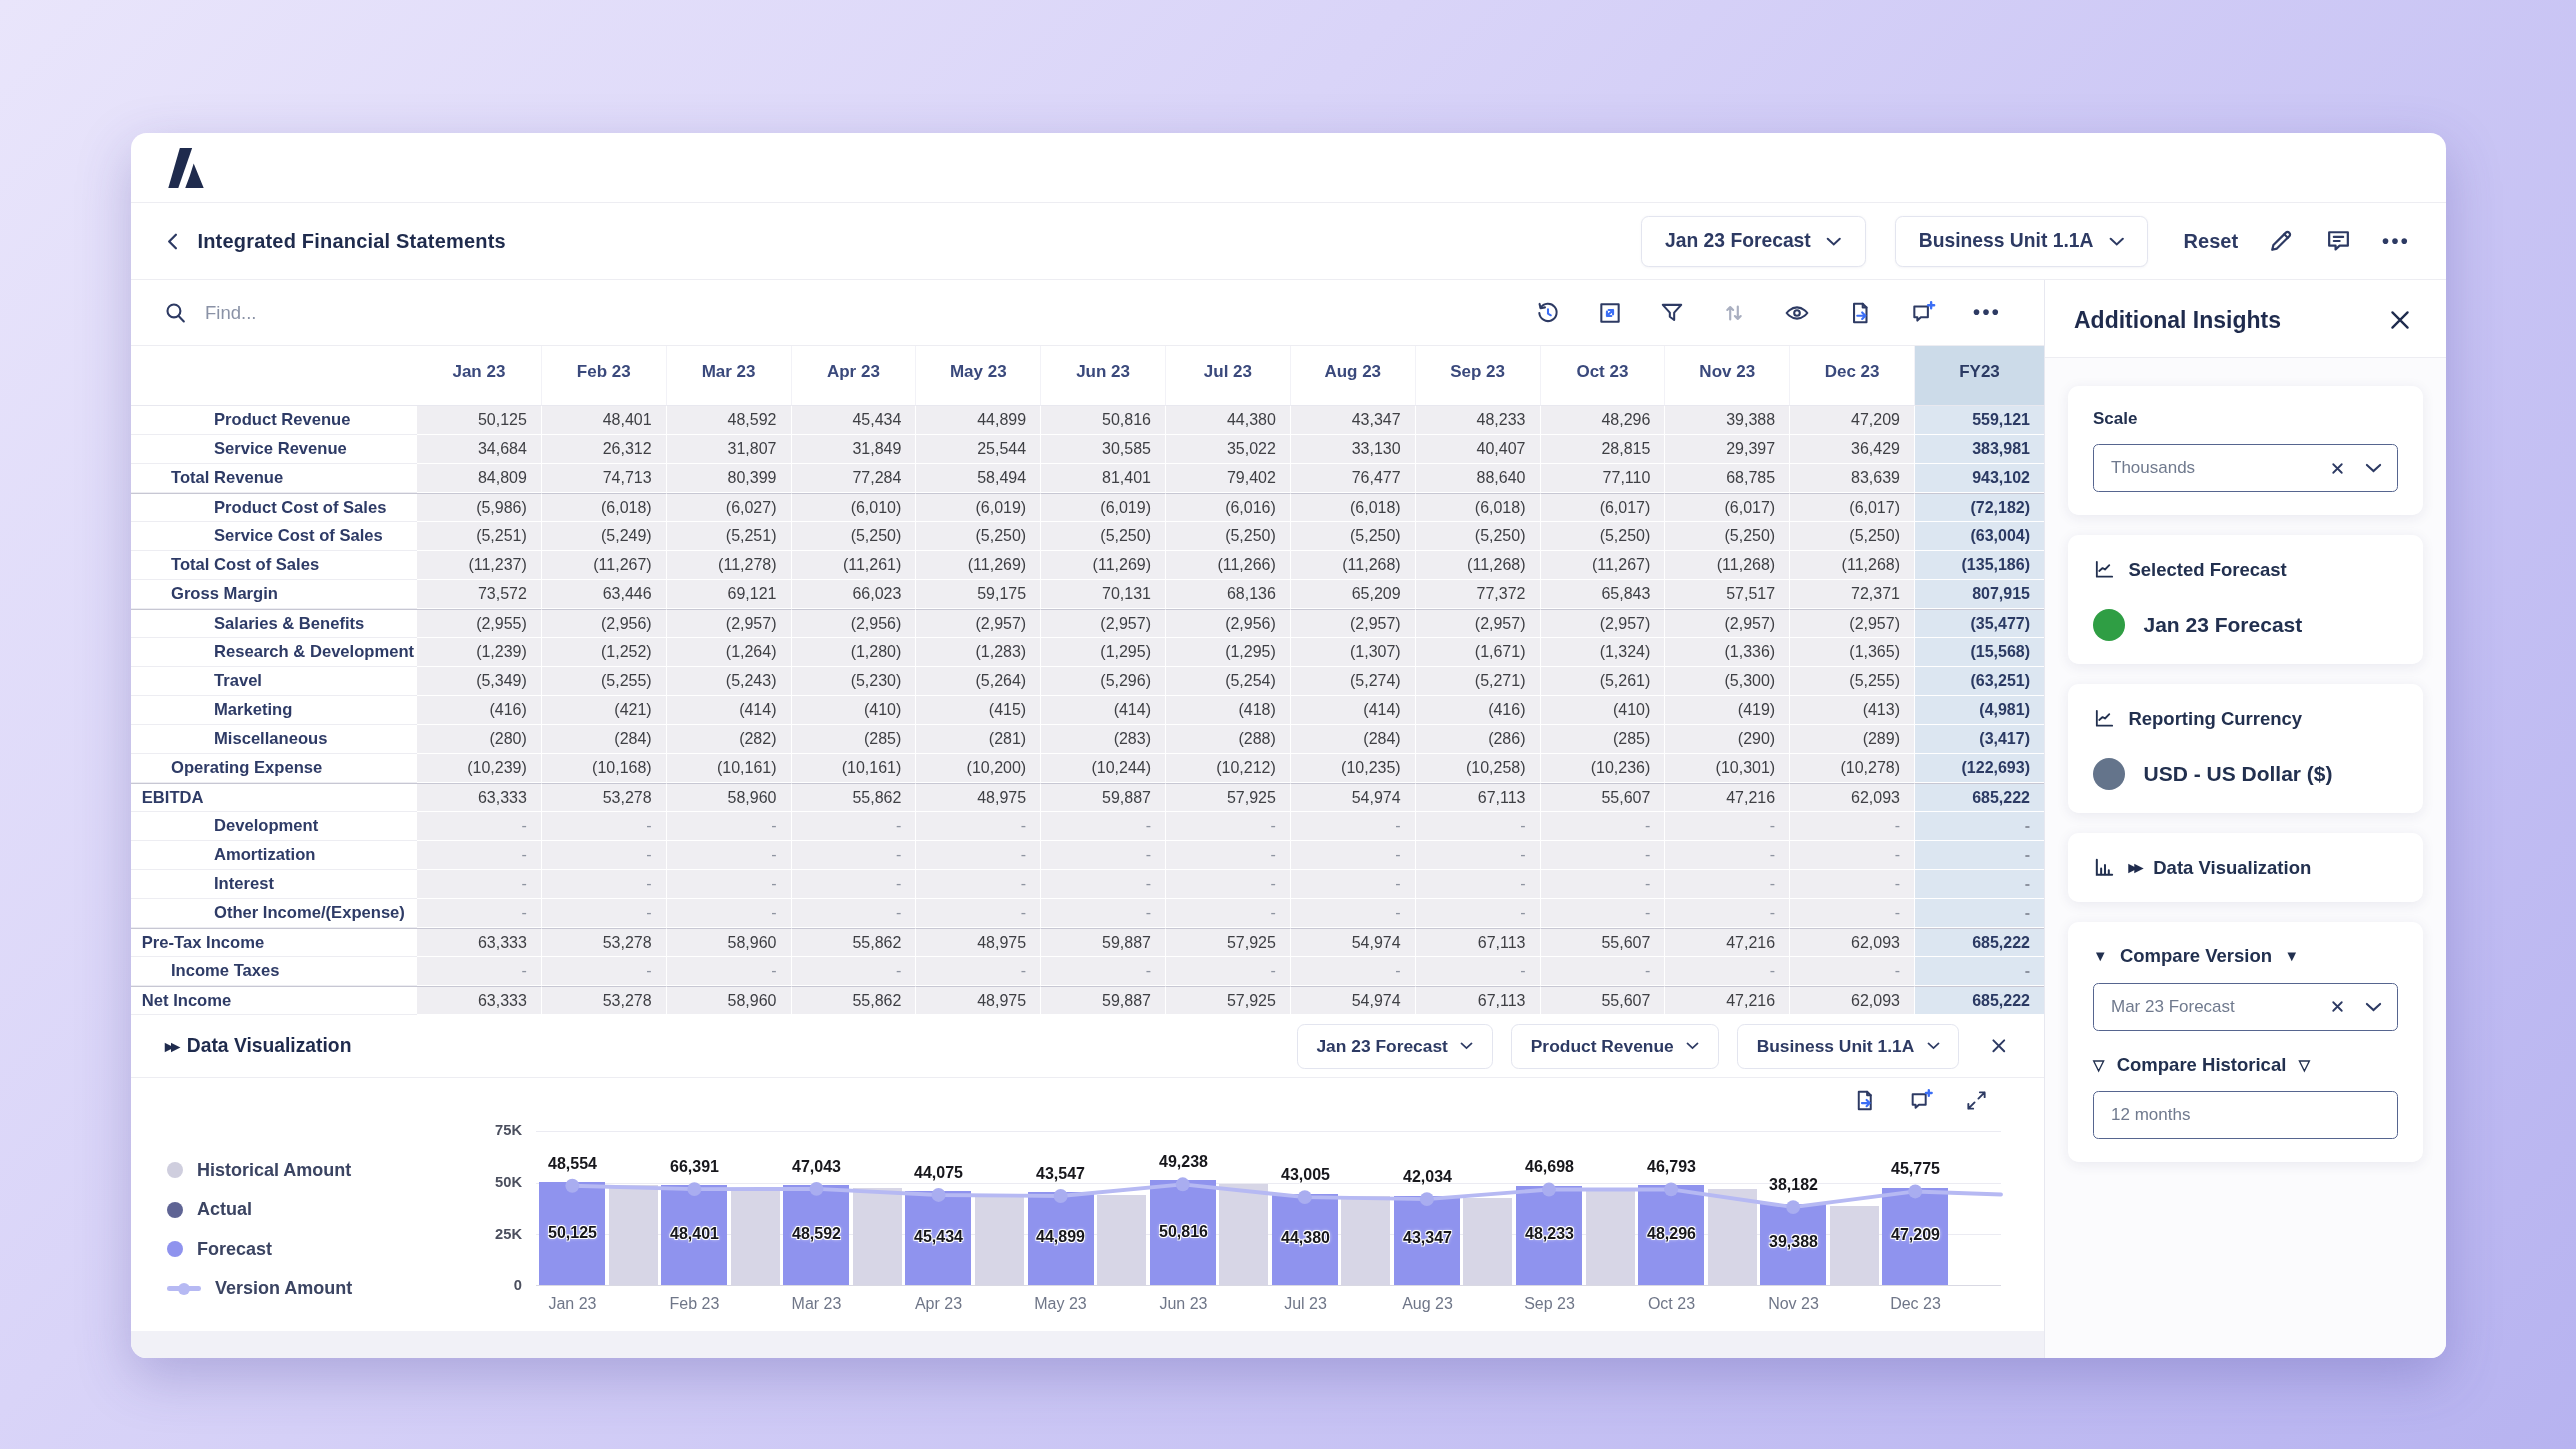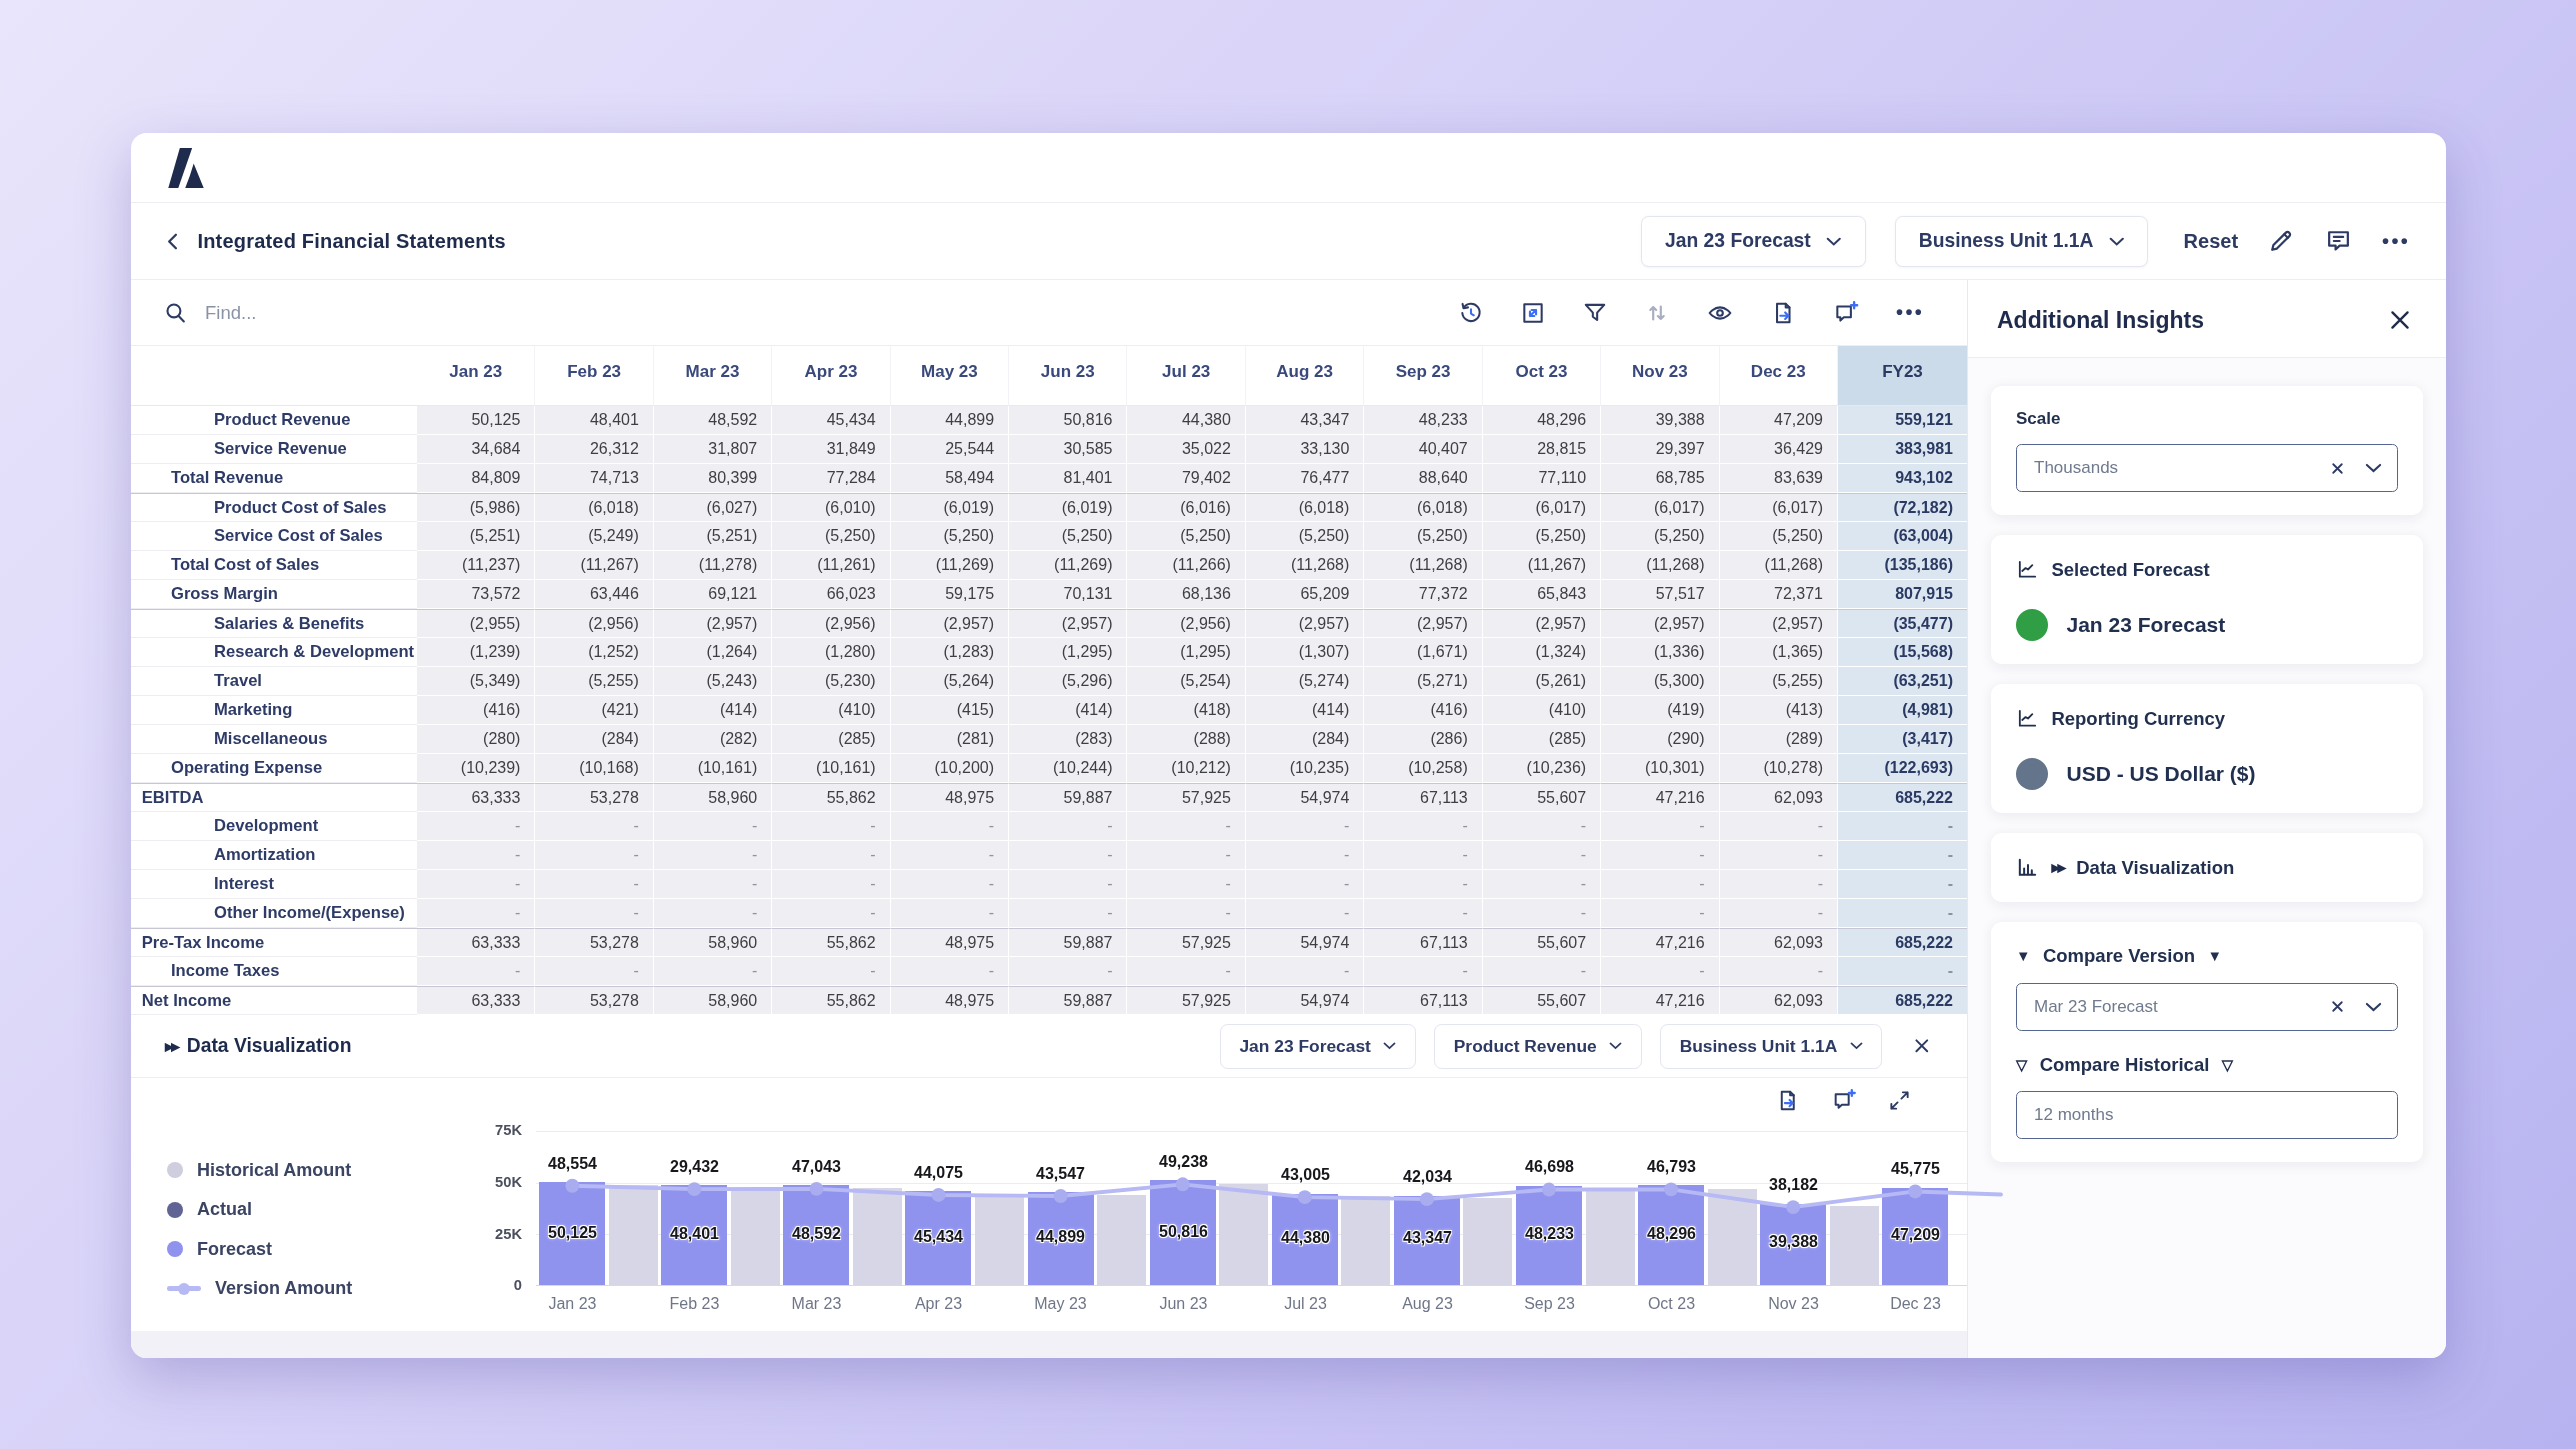--- a/index.html
+++ b/index.html
@@ -78,21 +78,21 @@
   .inlab { position:absolute; text-align:center; font-size:16px; font-weight:700; color:#17171c; z-index:4;
            text-shadow:-0.8px -0.8px 0 #fff,0.8px -0.8px 0 #fff,-0.8px 0.8px 0 #fff,0.8px 0.8px 0 #fff,0 0 3.9px #fff; }
   .toplab { position:absolute; text-align:center; font-size:16px; font-weight:700; color:#17171c; z-index:5;
             text-shadow:-0.8px -0.8px 0 #fff,0.8px -0.8px 0 #fff,-0.8px 0.8px 0 #fff,0.8px 0.8px 0 #fff; }
   .xlab { position:absolute; top:164px; text-align:center; font-size:16px; color:#6f7688; }
   .lineSvg { position:absolute; left:0; top:0; overflow:visible; z-index:3; }
 
   .footstrip { flex:1; min-height:18.5px; background:#f1f1f7; }
 
   
-  .sidebar { width:478px; flex:none; background:#fbfbfd; display:flex; flex-direction:column; }
+  .sidebar { width:401px; flex:none; background:#fbfbfd; display:flex; flex-direction:column; }
   .sb-head { flex:none; display:flex; align-items:center; justify-content:space-between; padding:26px 32px 23px 29px; border-bottom:0.8px solid #ededf2; background:#fff; }
   .sb-title { font-size:23px; font-weight:700; color:#1f2b4d; }
   .sb-body { flex:1; overflow:hidden; padding:7.7px 0 15.5px; }
   .sb-card { background:#fff; border-radius:10.8px; margin:20px 23px; padding:23px 25px; box-shadow:0 2.3px 12.4px rgba(35,35,90,.08); }
   .sb-label { font-size:17px; font-weight:700; color:#22304f; }
   .sb-select { margin-top:15.5px; height:48px; border:1.5px solid #56658f; border-radius:5.4px; display:flex; align-items:center; padding:0 15.5px 0 17px; cursor:pointer; }
   .sel-text { font-size:17px; color:#707a8e; }
   .sel-icons { margin-left:auto; display:flex; align-items:center; gap:18.5px; }
   .sb-cardhead { display:flex; align-items:center; gap:12.4px; font-size:18.5px; font-weight:700; color:#22304f; }
   .sb-valrow { display:flex; align-items:center; gap:18.5px; margin-top:28px; }
@@ -677,21 +677,21 @@
               <circle cx="679" cy="83.87466666666667" r="9" fill="#a9adf0"></circle>
               <circle cx="837" cy="68.69866666666667" r="9" fill="#a9adf0"></circle>
               <circle cx="995" cy="85.32" r="9" fill="#a9adf0"></circle>
               <circle cx="1153" cy="87.90933333333332" r="9" fill="#a9adf0"></circle>
               <circle cx="1311" cy="75.47200000000001" r="9" fill="#a9adf0"></circle>
               <circle cx="1469" cy="75.21866666666665" r="9" fill="#a9adf0"></circle>
               <circle cx="1627" cy="98.18133333333334" r="9" fill="#a9adf0"></circle>
               <circle cx="1785" cy="77.93333333333334" r="9" fill="#a9adf0"></circle>
             </svg>
             <div class="toplab" style="left: -10px; width: 93px; bottom: 112px;">48,554</div>
-            <div class="toplab" style="left: 112px; width: 93px; bottom: 109px;">29,432</div>
+            <div class="toplab" style="left: 112px; width: 93px; bottom: 109px;">66,391</div>
             <div class="toplab" style="left: 234px; width: 93px; bottom: 109px;">47,043</div>
             <div class="toplab" style="left: 356px; width: 93px; bottom: 103px;">44,075</div>
             <div class="toplab" style="left: 478px; width: 93px; bottom: 102px;">43,547</div>
             <div class="toplab" style="left: 601px; width: 93px; bottom: 114px;">49,238</div>
             <div class="toplab" style="left: 723px; width: 93px; bottom: 101px;">43,005</div>
             <div class="toplab" style="left: 845px; width: 93px; bottom: 99px;">42,034</div>
             <div class="toplab" style="left: 967px; width: 93px; bottom: 109px;">46,698</div>
             <div class="toplab" style="left: 1089px; width: 93px; bottom: 109px;">46,793</div>
             <div class="toplab" style="left: 1211px; width: 93px; bottom: 91px;">38,182</div>
             <div class="toplab" style="left: 1333px; width: 93px; bottom: 107px;">45,775</div>

